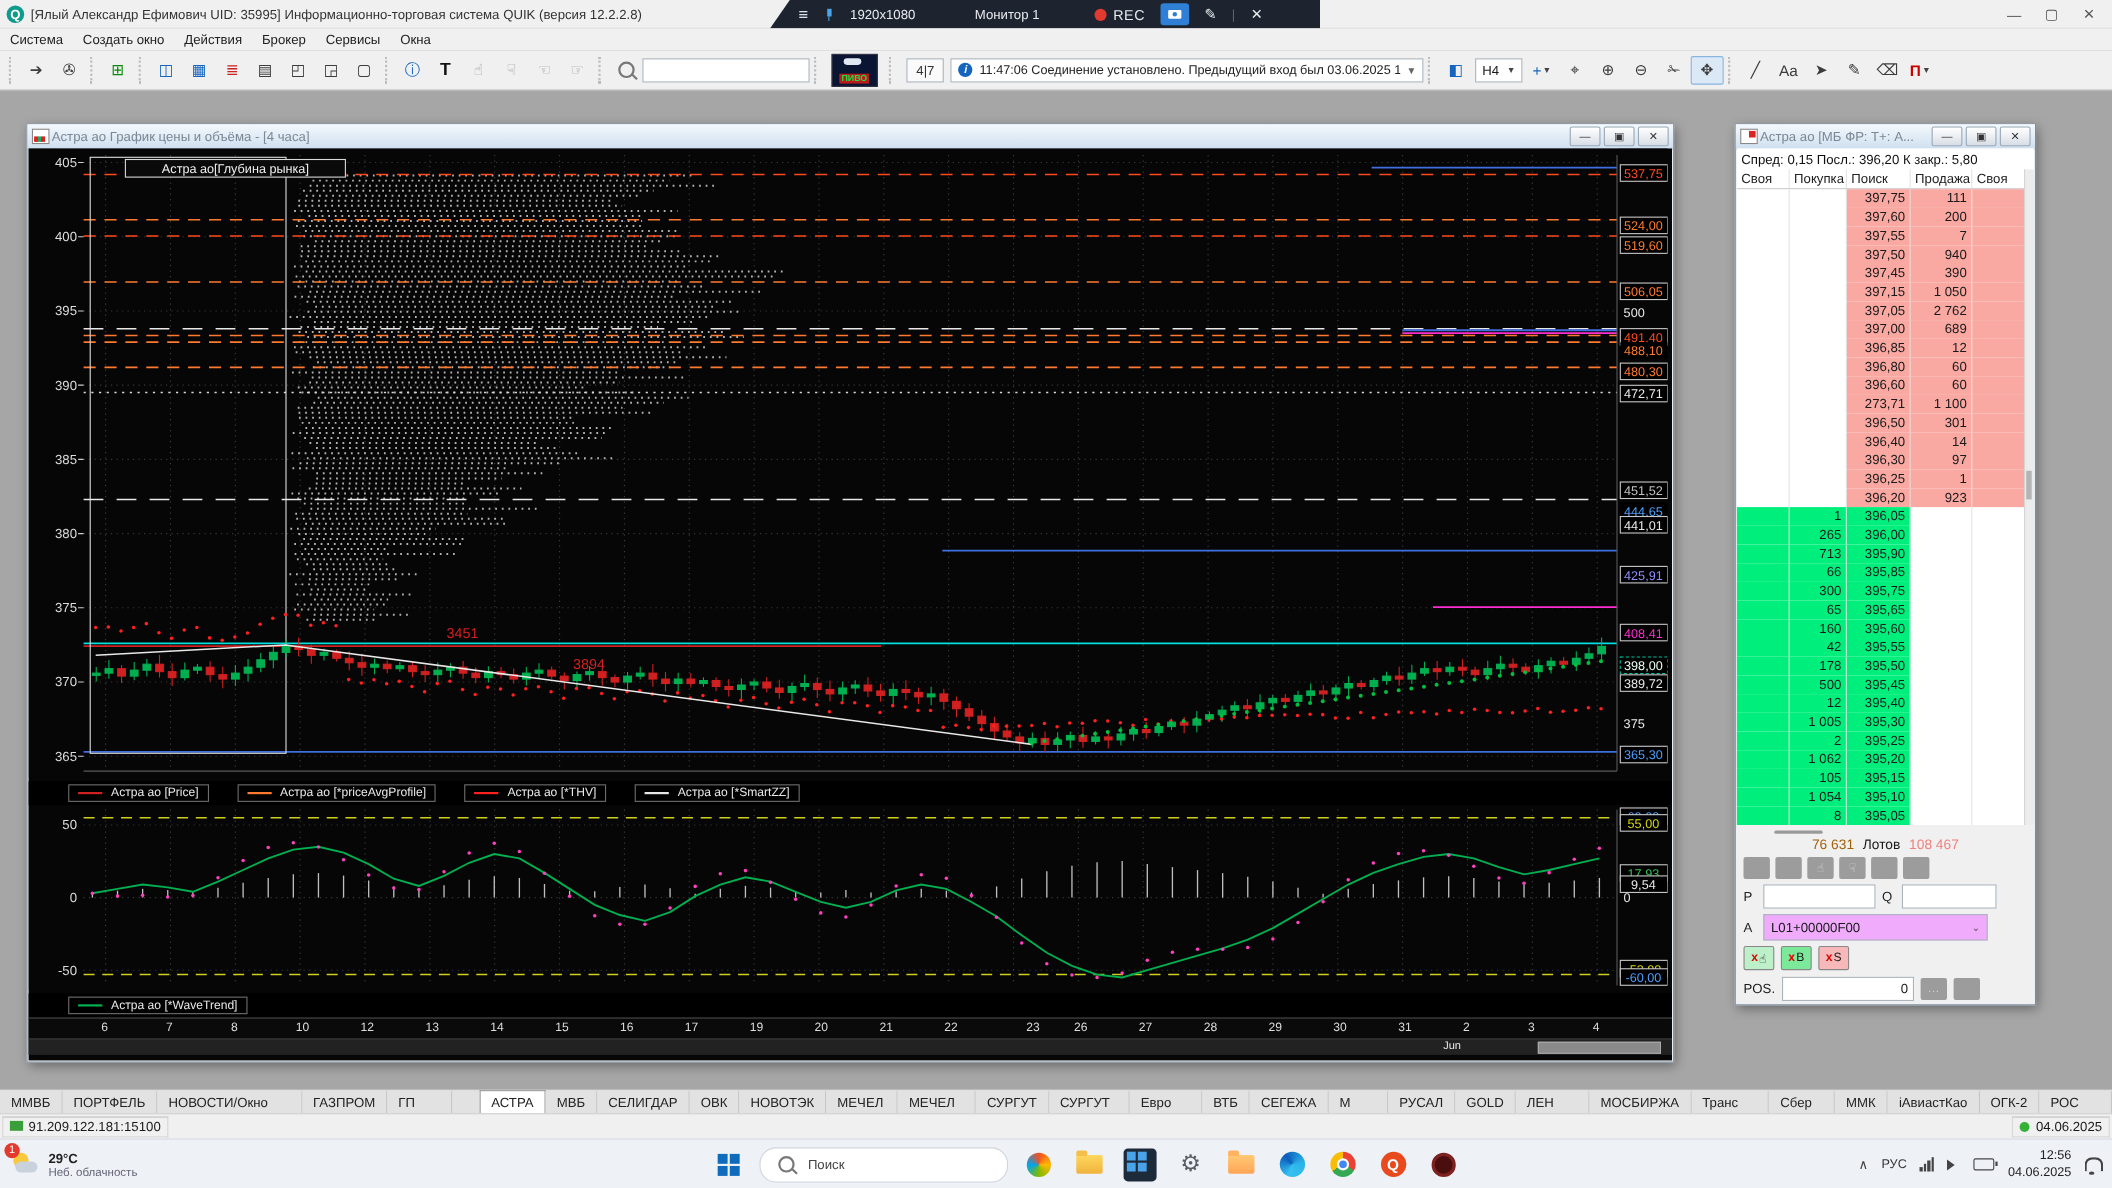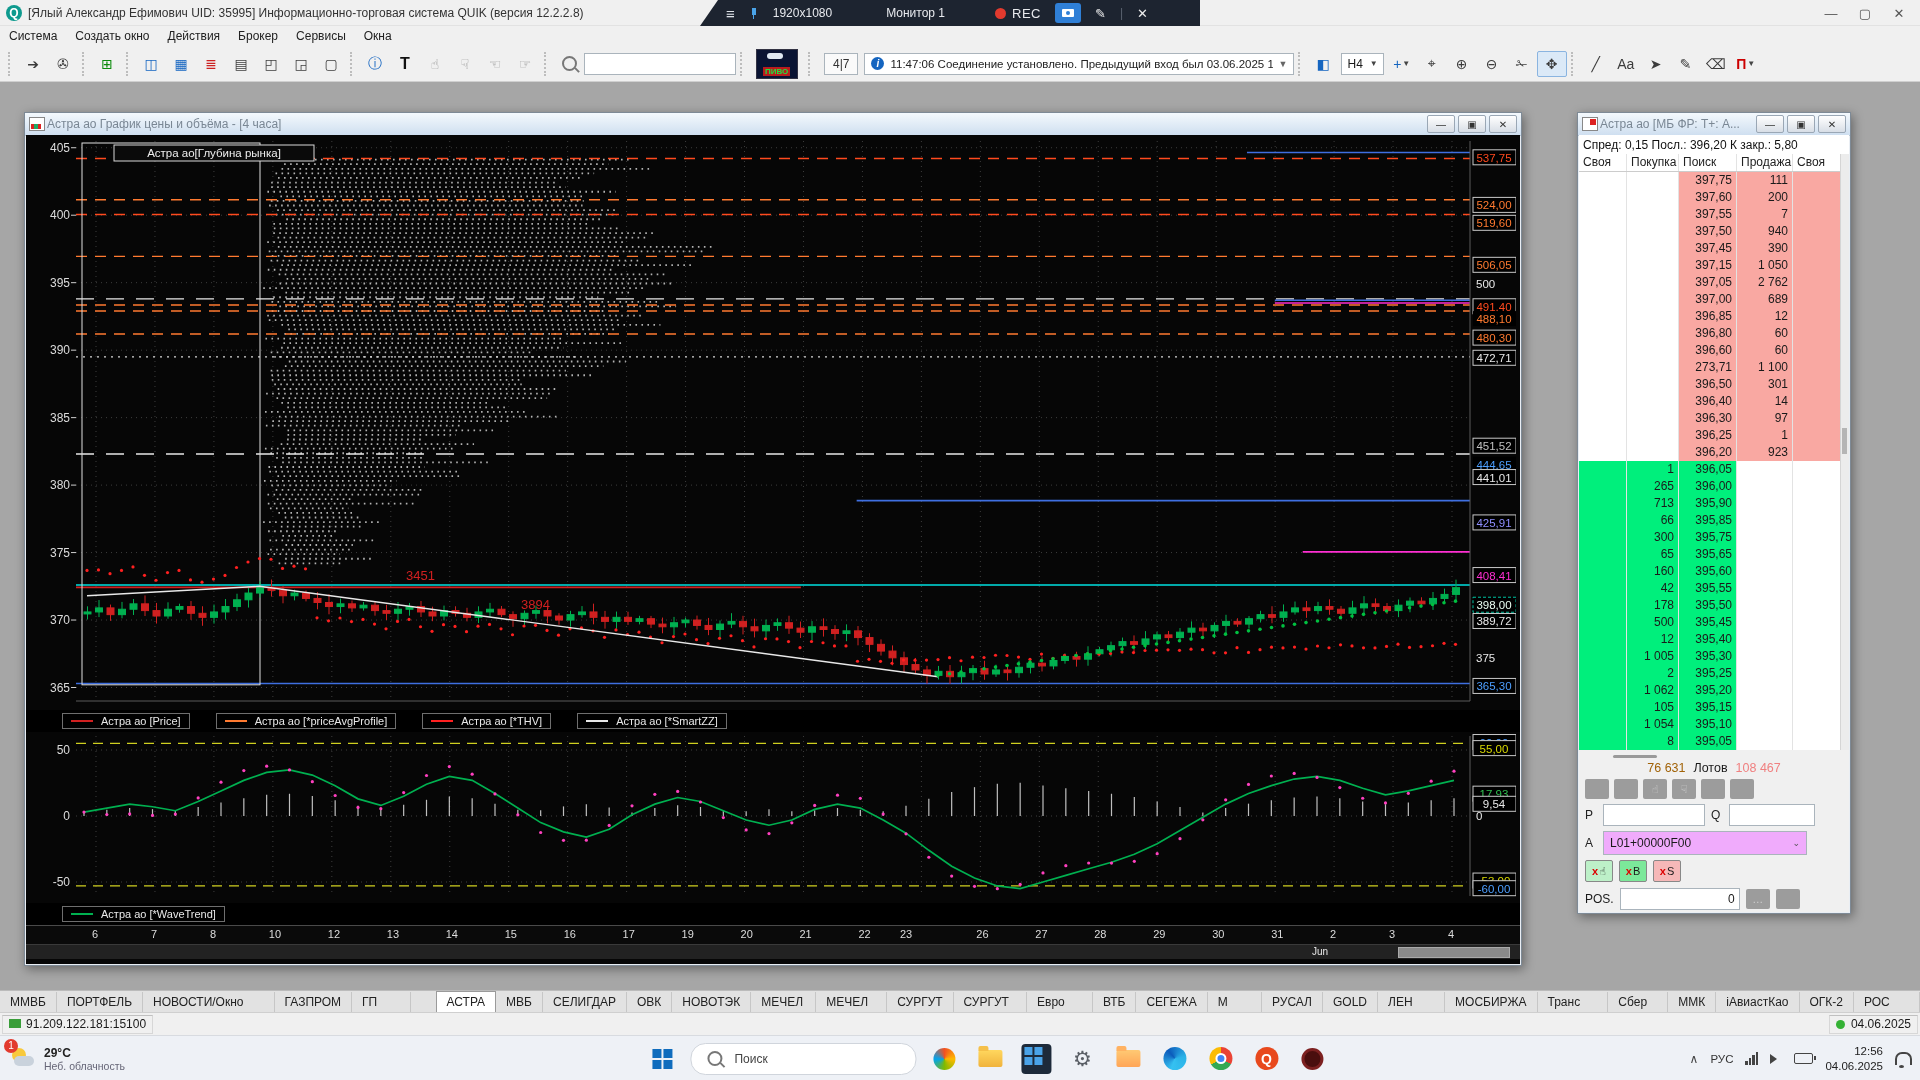--- a/index.html
+++ b/index.html
@@ -1089,21 +1089,21 @@
         <span style="left: 301.826px;">12</span>
         <span style="left: 360.783px;">13</span>
         <span style="left: 419.739px;">14</span>
         <span style="left: 478.696px;">15</span>
         <span style="left: 537.652px;">16</span>
         <span style="left: 596.609px;">17</span>
         <span style="left: 655.565px;">19</span>
         <span style="left: 714.522px;">20</span>
         <span style="left: 773.478px;">21</span>
         <span style="left: 832.435px;">22</span>
-        <span style="left: 874px;">23</span>
+        <span style="left: 907px;">23</span>
         <span style="left: 950.348px;">26</span>
         <span style="left: 1009.3px;">27</span>
         <span style="left: 1068.26px;">28</span>
         <span style="left: 1127.22px;">29</span>
         <span style="left: 1186.17px;">30</span>
         <span style="left: 1245.13px;">31</span>
         <span style="left: 1304.09px;">2</span>
         <span style="left: 1363.04px;">3</span>
         <span style="left: 1422px;">4</span>
       </div>

